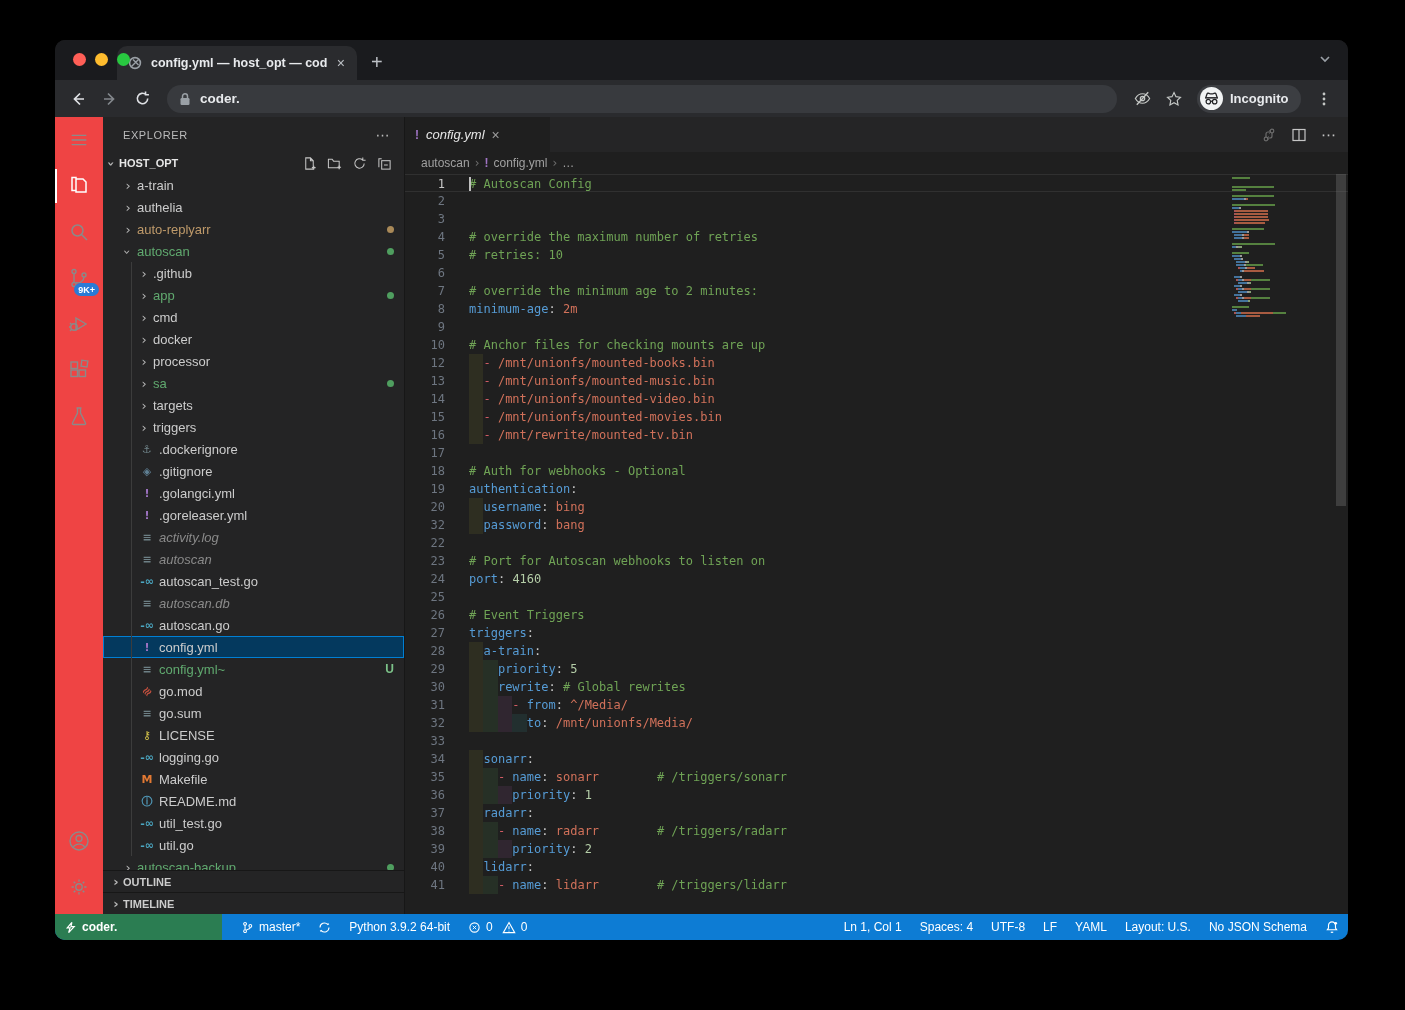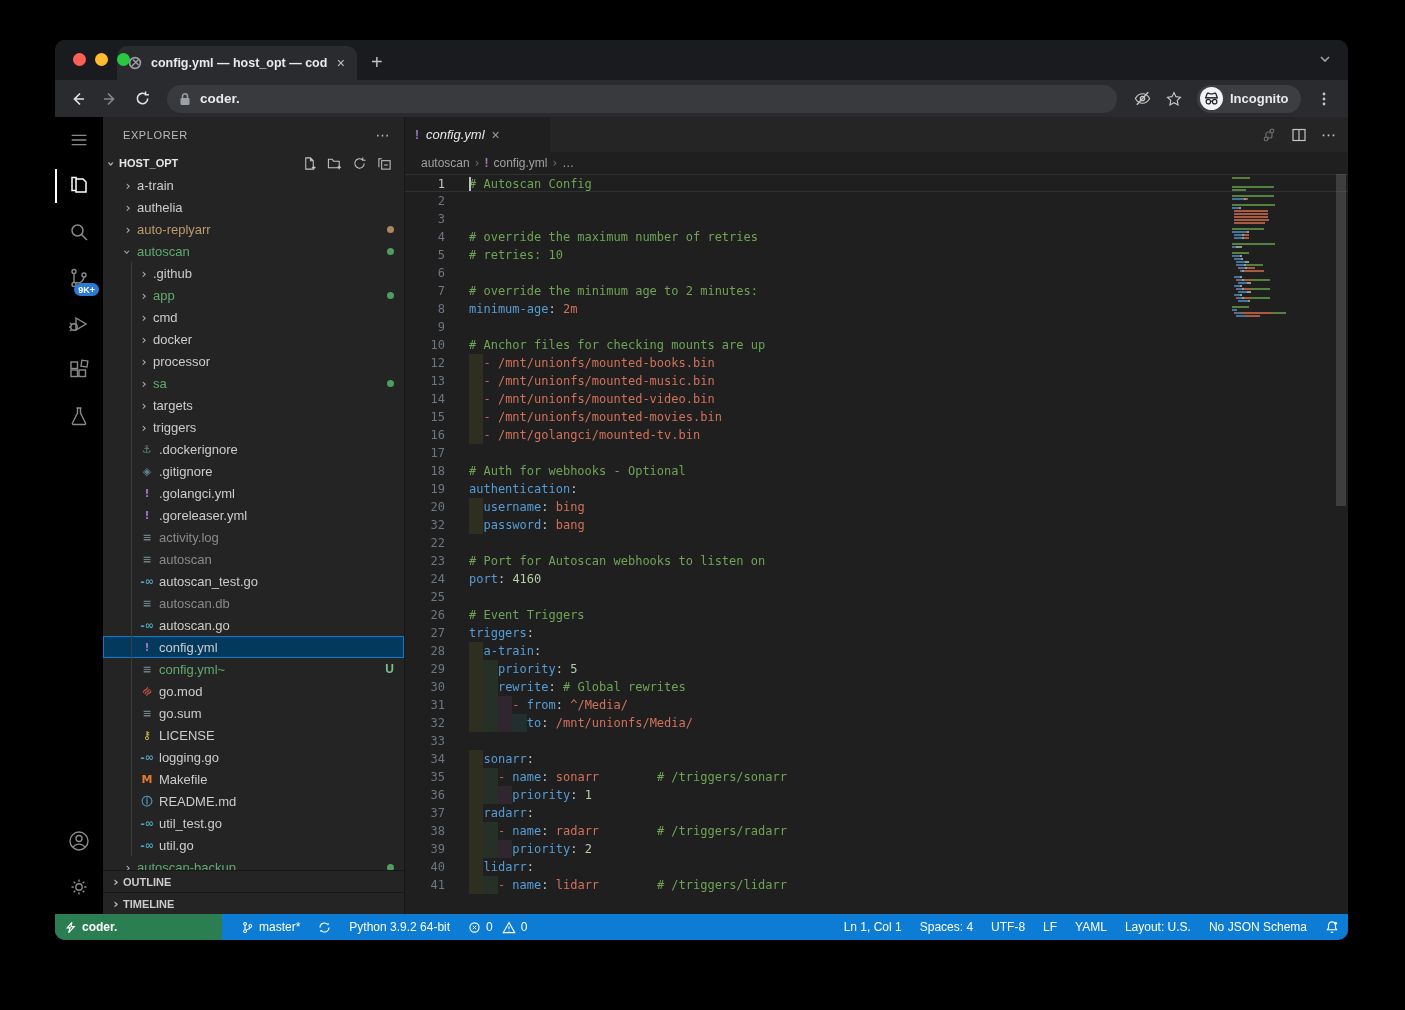--- a/index.html
+++ b/index.html
@@ -32,21 +32,21 @@
   .incog-chip { height:28px; background:#3c3e42; border-radius:14px; display:flex; align-items:center;
                 gap:7px; padding:0 12px 0 3px; margin:0 4px; }
   .incog-circle { width:23px; height:23px; border-radius:50%; background:#f1f3f4; display:flex; align-items:center; justify-content:center; }
   .incog-label { color:#e8eaed; font-size:13px; font-weight:600; }
 
   
   .vscode { flex:1; display:flex; flex-direction:column; min-height:0; }
   .vsmain { flex:1; display:flex; min-height:0; }
 
   
-  .activitybar { width:48px; background:#000000; display:flex; flex-direction:column; align-items:center; flex:0 0 auto; }
+  .activitybar { width:48px; background:#ef4444; display:flex; flex-direction:column; align-items:center; flex:0 0 auto; }
   .ab-icon { width:48px; height:46px; display:flex; align-items:center; justify-content:center; position:relative; }
   .ab-icon svg { stroke:#8a8a8a; fill:none; stroke-width:1.4; }
   .ab-icon.active svg { stroke:#ffffff; }
   .ab-icon.active::before { content:""; position:absolute; left:0; top:6px; bottom:6px; width:2px; background:#fff; }
   .ab-badge { position:absolute; right:4px; bottom:5px; background:#2a7bd6; color:#fff; font-size:9px; font-weight:700;
               border-radius:9px; padding:1.5px 4px; }
   .ab-spacer { flex:1; }
 
   
   .sidebar { width:301px; background:#242425; display:flex; flex-direction:column; flex:0 0 auto; color:#cccccc; min-height:0; }
@@ -59,21 +59,21 @@
   .sb-root-actions svg { stroke:#c5c5c5; fill:none; stroke-width:1.1; }
   #tree { flex:1; overflow:hidden; position:relative; }
   .trow { height:22px; display:flex; align-items:center; font-size:13px; position:relative; gap:4px; }
   .trow .guide { position:absolute; left:28px; top:0; bottom:0; width:1px; background:#3c3c3c; }
   .trow.selected { background:#04395e; outline:1px solid #007fd4; outline-offset:-1px; }
   .chev { display:inline-block; color:#b6b6b6; font-size:13px; width:10px; text-align:center;
           transform-origin:45% 50%; font-family:"DejaVu Sans", sans-serif; }
   .chev.exp { transform:rotate(90deg); }
   .ficon { width:16px; text-align:center; font-size:11px; font-weight:700; font-family:"DejaVu Sans", sans-serif; }
   .tlabel { white-space:nowrap; }
-  .tlabel.dim { color:#8a8a8a; }
+  .tlabel.dim { color:#8a8a8a;font-style:italic; }
   .tlabel.green { color:#60a96f; }
   .tlabel.mod { color:#bf9a6a; }
   .tright { margin-left:auto; display:flex; align-items:center; gap:7px; padding-right:10px; }
   .ubadge { color:#7cc289; font-size:12px; font-weight:600; }
   .gitdot { width:7px; height:7px; border-radius:50%; }
   .gitdot.green { background:#4f9e5f; }
   .gitdot.mod { background:#a98958; }
   .sb-sect { height:22px; display:flex; align-items:center; gap:2px; font-size:11px; font-weight:700;
              color:#cccccc; border-top:1px solid #171717; padding-left:8px; flex:0 0 auto; }
 
@@ -516,21 +516,21 @@
               <div class="line"><span class="ln">5</span><span class="lc"><span class="tk-cm"># retries: 10</span></span></div>
               <div class="line"><span class="ln">6</span><span class="lc"></span></div>
               <div class="line"><span class="ln">7</span><span class="lc"><span class="tk-cm"># override the minimum age to 2 minutes:</span></span></div>
               <div class="line"><span class="ln">8</span><span class="lc"><span class="tk-key">minimum-age</span><span class="tk-pun">:</span><span class="tk-txt"> </span><span class="tk-str">2m</span></span></div>
               <div class="line"><span class="ln">9</span><span class="lc"></span></div>
               <div class="line"><span class="ln">10</span><span class="lc"><span class="tk-cm"># Anchor files for checking mounts are up</span></span></div>
               <div class="line"><span class="ln">12</span><span class="lc"><span class="iblock" style="left: 24px; width: 14.4492px; background: rgba(255, 255, 64, 0.07);"></span><span class="tk-txt">  </span><span class="tk-dash">- </span><span class="tk-str">/mnt/unionfs/mounted-books.bin</span></span></div>
               <div class="line"><span class="ln">13</span><span class="lc"><span class="iblock" style="left: 24px; width: 14.4492px; background: rgba(255, 255, 64, 0.07);"></span><span class="tk-txt">  </span><span class="tk-dash">- </span><span class="tk-str">/mnt/unionfs/mounted-music.bin</span></span></div>
               <div class="line"><span class="ln">14</span><span class="lc"><span class="iblock" style="left: 24px; width: 14.4492px; background: rgba(255, 255, 64, 0.07);"></span><span class="tk-txt">  </span><span class="tk-dash">- </span><span class="tk-str">/mnt/unionfs/mounted-video.bin</span></span></div>
               <div class="line"><span class="ln">15</span><span class="lc"><span class="iblock" style="left: 24px; width: 14.4492px; background: rgba(255, 255, 64, 0.07);"></span><span class="tk-txt">  </span><span class="tk-dash">- </span><span class="tk-str">/mnt/unionfs/mounted-movies.bin</span></span></div>
-              <div class="line"><span class="ln">16</span><span class="lc"><span class="iblock" style="left: 24px; width: 14.4492px; background: rgba(255, 255, 64, 0.07);"></span><span class="tk-txt">  </span><span class="tk-dash">- </span><span class="tk-str">/mnt/golangci/mounted-tv.bin</span></span></div>
+              <div class="line"><span class="ln">16</span><span class="lc"><span class="iblock" style="left: 24px; width: 14.4492px; background: rgba(255, 255, 64, 0.07);"></span><span class="tk-txt">  </span><span class="tk-dash">- </span><span class="tk-str">/mnt/rewrite/mounted-tv.bin</span></span></div>
               <div class="line"><span class="ln">17</span><span class="lc"></span></div>
               <div class="line"><span class="ln">18</span><span class="lc"><span class="tk-cm"># Auth for webhooks - Optional</span></span></div>
               <div class="line"><span class="ln">19</span><span class="lc"><span class="tk-key">authentication</span><span class="tk-pun">:</span></span></div>
               <div class="line"><span class="ln">20</span><span class="lc"><span class="iblock" style="left: 24px; width: 14.4492px; background: rgba(255, 255, 64, 0.07);"></span><span class="tk-txt">  </span><span class="tk-key">username</span><span class="tk-pun">:</span><span class="tk-txt"> </span><span class="tk-str">bing</span></span></div>
               <div class="line"><span class="ln">32</span><span class="lc"><span class="iblock" style="left: 24px; width: 14.4492px; background: rgba(255, 255, 64, 0.07);"></span><span class="tk-txt">  </span><span class="tk-key">password</span><span class="tk-pun">:</span><span class="tk-txt"> </span><span class="tk-str">bang</span></span></div>
               <div class="line"><span class="ln">22</span><span class="lc"></span></div>
               <div class="line"><span class="ln">23</span><span class="lc"><span class="tk-cm"># Port for Autoscan webhooks to listen on</span></span></div>
               <div class="line"><span class="ln">24</span><span class="lc"><span class="tk-key">port</span><span class="tk-pun">:</span><span class="tk-txt"> </span><span class="tk-num">4160</span></span></div>
               <div class="line"><span class="ln">25</span><span class="lc"></span></div>
               <div class="line"><span class="ln">26</span><span class="lc"><span class="tk-cm"># Event Triggers</span></span></div>

